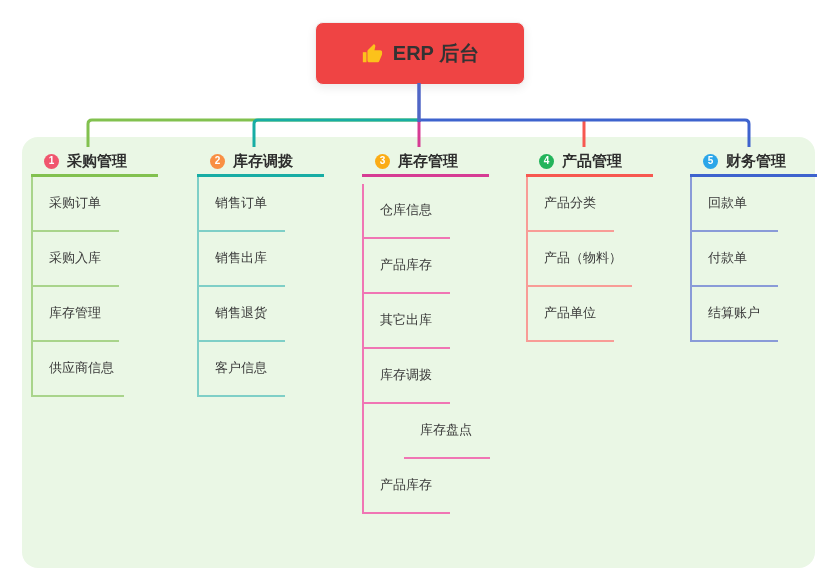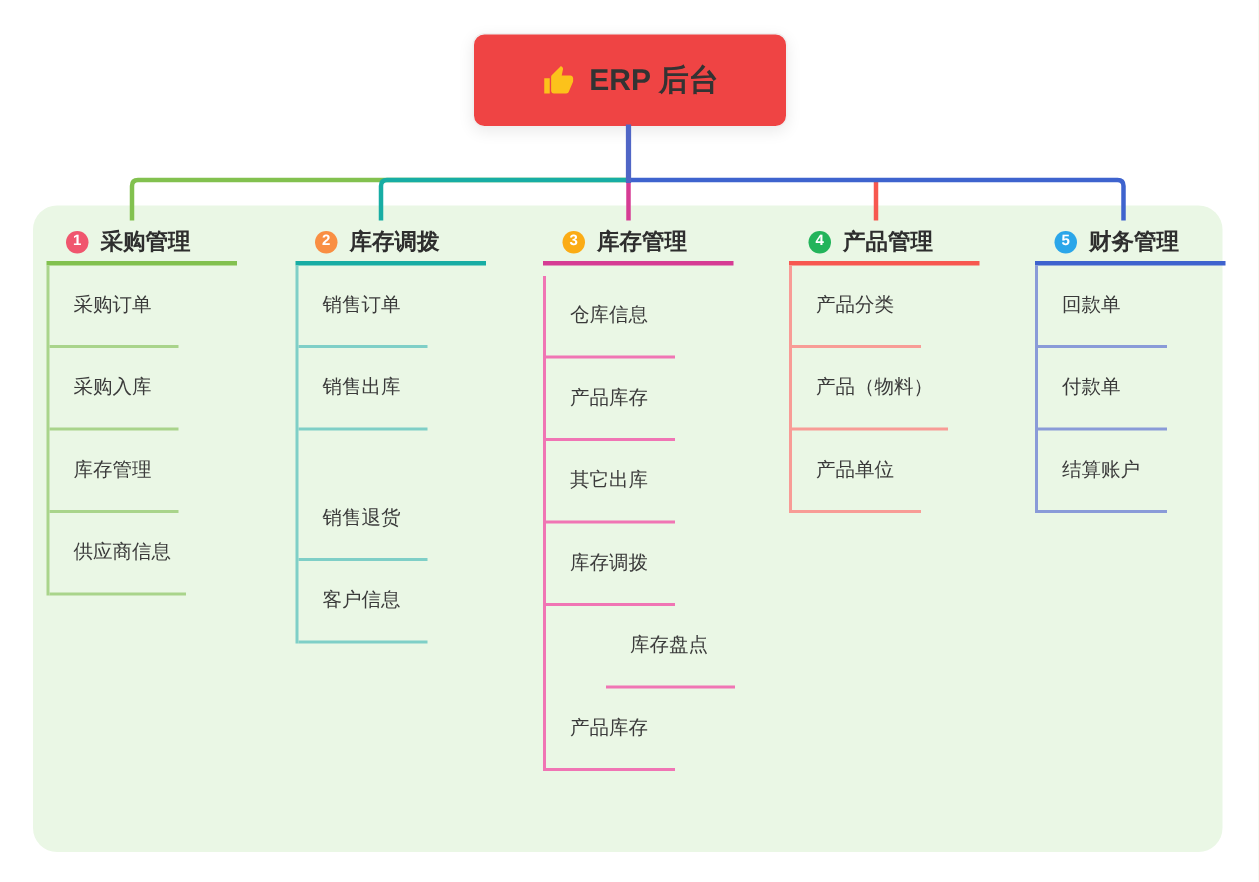--- a/index.html
+++ b/index.html
@@ -81,21 +81,21 @@
   </div>
 
   <div>
     <div class="branch-header" style="left: 197px; top: 148px; width: 114px; border-bottom: 3px solid rgb(23, 173, 164);">
       <span class="badge" style="background: rgb(249, 143, 67);">2</span>
       <span class="branch-label">库存调拨</span>
     </div>
     <div class="children" style="left: 197px; top: 177px; border-left: 2px solid rgb(127, 207, 199);">
         <div class="child" style="border-bottom: 2px solid rgb(127, 207, 199);">销售订单</div>
         <div class="child" style="border-bottom: 2px solid rgb(127, 207, 199);">销售出库</div>
-        <div class="child" style="border-bottom: 2px solid rgb(127, 207, 199); margin-top: 32px;">销售退货</div>
+        <div class="child" style="border-bottom: 2px solid rgb(127, 207, 199);">销售退货</div>
         <div class="child" style="border-bottom: 2px solid rgb(127, 207, 199);">客户信息</div>
       </div>
   </div>
 
   <div>
     <div class="branch-header" style="left: 362px; top: 148px; width: 114px; border-bottom: 3px solid rgb(214, 60, 148);">
       <span class="badge" style="background: rgb(251, 172, 21);">3</span>
       <span class="branch-label">库存管理</span>
     </div>
     <div class="children" style="left: 362px; top: 184px; border-left: 2px solid rgb(240, 117, 180);">

